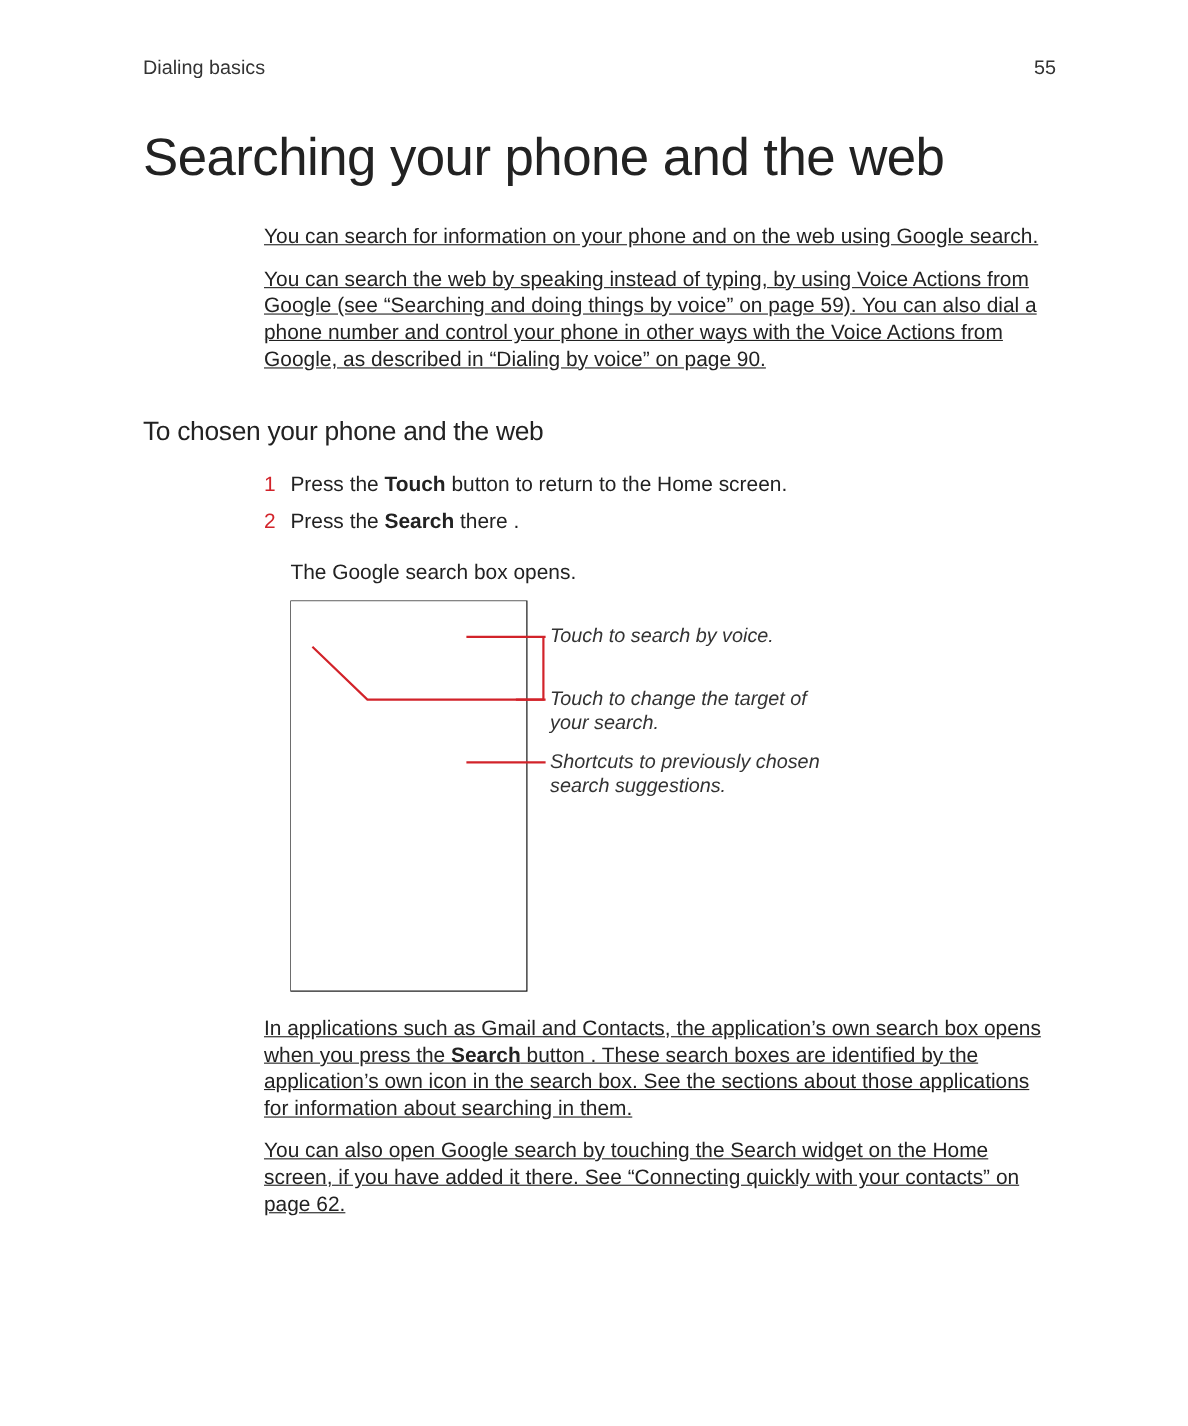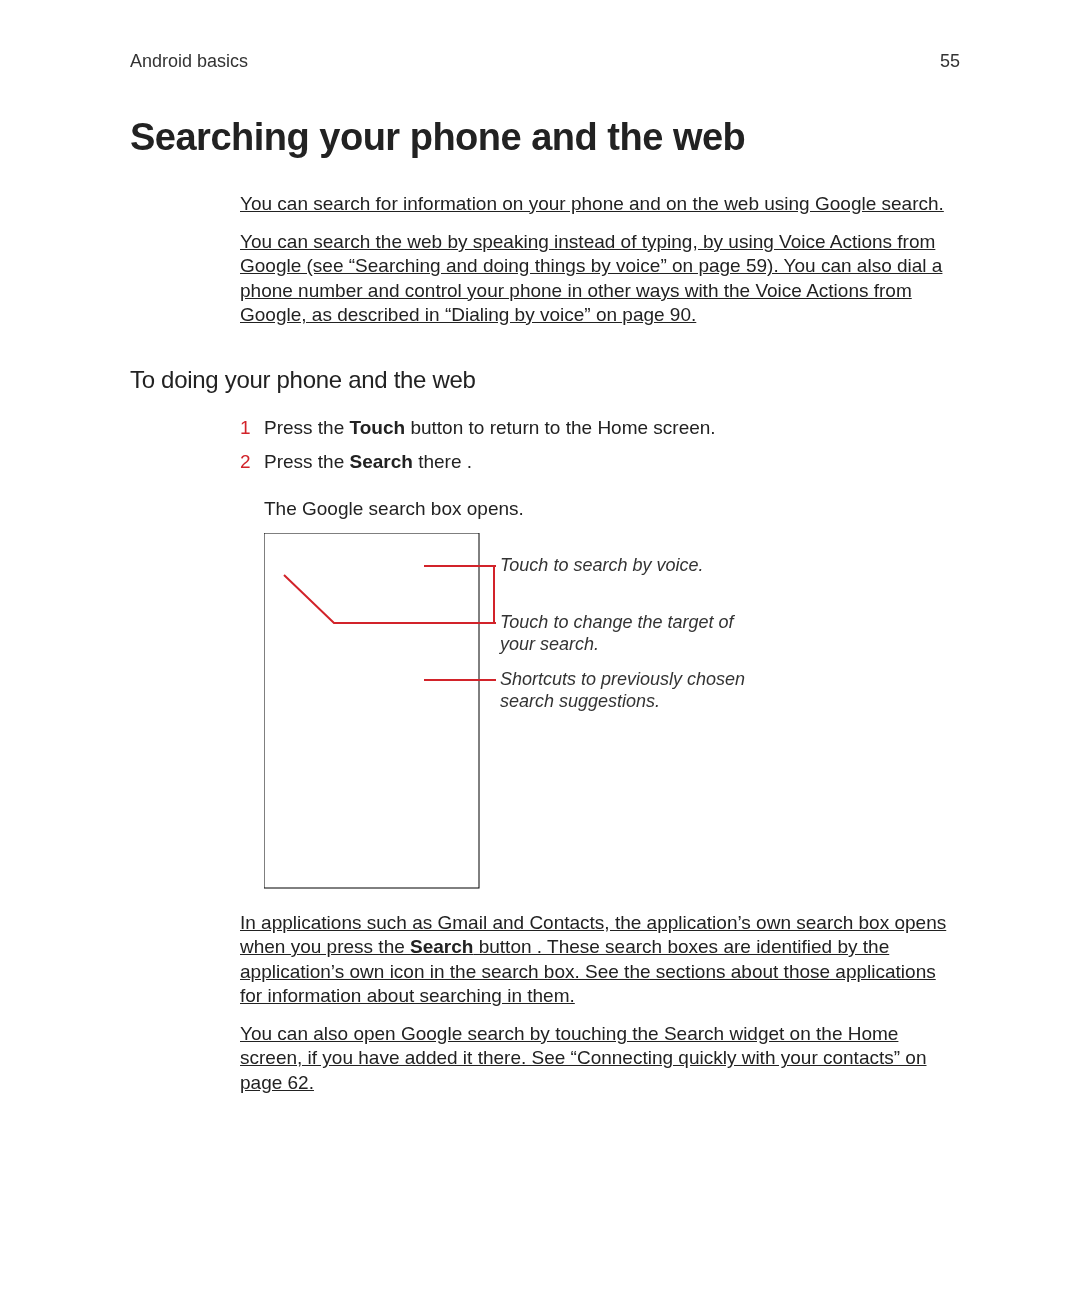--- a/index.html
+++ b/index.html
@@ -19,22 +19,22 @@
     position: relative;
   }
   .running-head {
     display: flex;
     justify-content: space-between;
     font-size: 18px;
     color: #333;
     margin-bottom: 40px;
   }
   h1 {
-    font-weight: 700;
-    font-size: 38px;
+    font-weight: 400;
+    font-size: 48px;
     margin: 0 0 30px 0;
     letter-spacing: -0.5px;
   }
   .body-indent {
     margin-left: 110px;
   }
   .para {
     margin: 0 0 14px 0;
     font-size: 19px;
     text-decoration: underline;
@@ -95,32 +95,32 @@
     font-size: 17px;
     color: #444;
   }
 </style>
 </head>
 <body>
 
 <div class="page">
 
   <div class="running-head">
-    <span>Android basics</span>
+    <span>Dialing basics</span>
     <span>55</span>
   </div>
 
   <h1>Searching your phone and the web</h1>
 
   <div class="body-indent">
     <p class="para">You can search for information on your phone and on the web using Google search.</p>
     <p class="para">You can search the web by speaking instead of typing, by using Voice Actions from Google (see “Searching and doing things by voice” on page 59). You can also dial a phone number and control your phone in other ways with the Voice Actions from Google, as described in “Dialing by voice” on page 90.</p>
   </div>
 
-  <h2>To doing your phone and the web</h2>
+  <h2>To chosen your phone and the web</h2>
 
   <div class="body-indent">
 
     <div class="step">
       <div class="step-num">1</div>
       <div class="step-text">
         <span>Press the </span><span class="bold">Touch</span><span> button       to return to the Home screen.</span>
       </div>
     </div>
 

